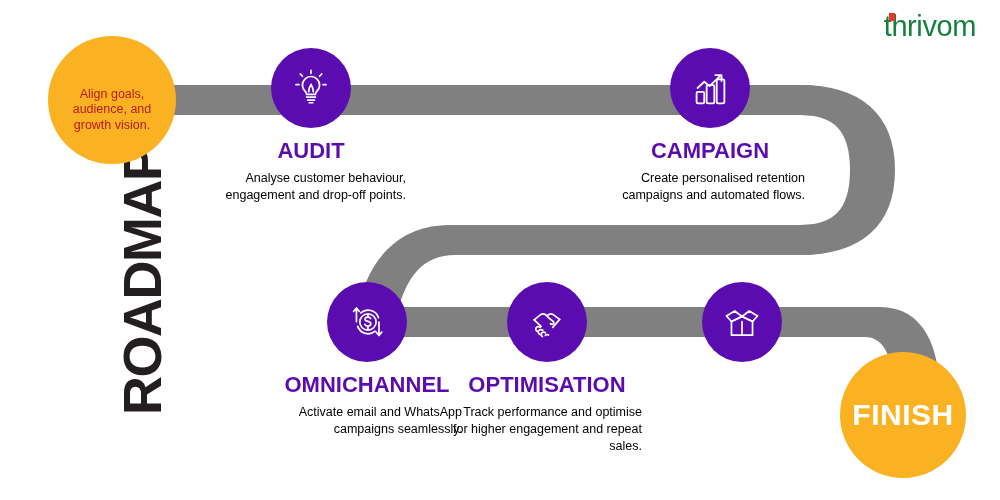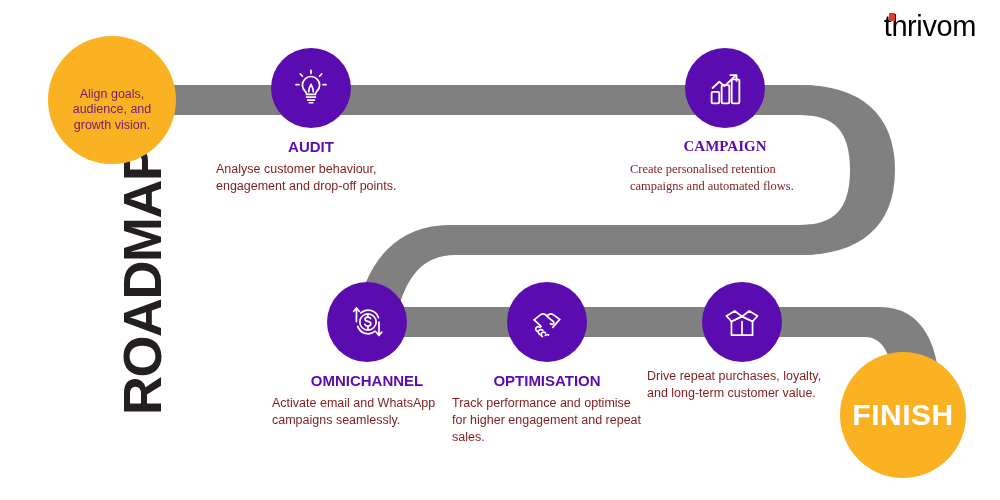--- a/index.html
+++ b/index.html
@@ -34,21 +34,21 @@
     top: 12px;
     display: flex;
     align-items: flex-start;
     line-height: 1;
   }
   #logo .logo-text {
     font-family: "Liberation Sans", sans-serif;
     font-size: 29px;
     font-weight: 400;
     letter-spacing: -0.4px;
-    color: #000000;
+    color: #15803d;
     position: relative;
   }
   #logo .logo-flag {
     position: absolute;
     left: 5px;
     top: 1px;
     width: 6px;
     height: 8px;
     background: #e8382a;
   }
@@ -104,21 +104,21 @@
   }
   .end-circle .ec-title {
     font-size: 30px;
     font-weight: bold;
     color: #ffffff;
     letter-spacing: 0.5px;
     line-height: 1;
   }
   .end-circle .ec-desc {
     font-size: 12.5px;
-    color: #701a75;
+    color: #b91c1c;
     line-height: 1.25;
     padding: 0 8px;
     margin-top: 20px;
     text-align: center;
   }
 
   
   .stage {
     position: absolute;
     width: 210px;
@@ -133,32 +133,32 @@
     background: #5B0CB0;
     display: flex;
     align-items: center;
     justify-content: center;
     flex: none;
   }
   .stage-circle svg {
     display: block;
   }
   .stage-label {
-    font-size: 15px;
+    font-size: 22px;
     font-weight: bold;
     color: #5B0CB0;
     letter-spacing: 0px;
     margin-top: 10px;
     white-space: nowrap;
   }
   .stage-desc {
     font-size: 12.5px;
-    color: #7f1d1d;
+    color: #000000;
     line-height: 1.35;
-    text-align: left;
+    text-align: right;
     margin-top: 6px;
     width: 190px;
   }
   .stage.bottom {
     flex-direction: column;
   }
 </style>
 </head>
 <body>
 
@@ -208,21 +208,21 @@
           <path d="M24 5.5v3.2M12.8 9.4l2.2 2.3M35.2 9.4l-2.2 2.3M8.4 20.5h3M36.6 20.5h3"></path>
           <path d="M21.6 27.8c0-3 1-5.3 2.4-7.6 1.4 2.3 2.4 4.6 2.4 7.6"></path>
         </svg>
       </span>
     </div>
     <div class="stage-label">AUDIT</div>
     <div class="stage-desc">Analyse customer behaviour, engagement and drop-off points.</div>
   </div>
 
 
-  <div class="stage" id="stage-campaign" style="left:620px; top:48px;font-family:Liberation Serif, serif;">
+  <div class="stage" id="stage-campaign" style="left:605px; top:48px;">
     <div class="stage-circle">
       <span>
         <svg width="46" height="46" viewBox="0 0 48 48" fill="none" stroke="#ffffff" stroke-width="1.9" stroke-linecap="round" stroke-linejoin="round">
           <rect x="10" y="28" width="8" height="12" rx="1.4"></rect>
           <rect x="20.5" y="21" width="8" height="19" rx="1.4"></rect>
           <rect x="31" y="15" width="8" height="25" rx="1.4"></rect>
           <path d="M11 24l7-6.5 5.5 4.5L35 11"></path>
           <path d="M29.5 10.5H36v6.3"></path>
         </svg>
       </span>
@@ -274,16 +274,15 @@
       <span>
         <svg width="46" height="46" viewBox="0 0 48 48" fill="none" stroke="#ffffff" stroke-width="1.8" stroke-linecap="round" stroke-linejoin="round">
           <path d="M13 23.5v14.2h22V23.5"></path>
           <path d="M24 23.5v14.2"></path>
           <path d="M13 23.5l-5.2-5.8 8.6-5.2L24 18.2z"></path>
           <path d="M35 23.5l5.2-5.8-8.6-5.2L24 18.2z"></path>
           <path d="M13 23.5l11-5.3 11 5.3"></path>
         </svg>
       </span>
     </div>
-    <div class="stage-desc">Drive repeat purchases, loyalty, and long-term customer value.</div>
   </div>
 
 </div>
 
 </body></html>

